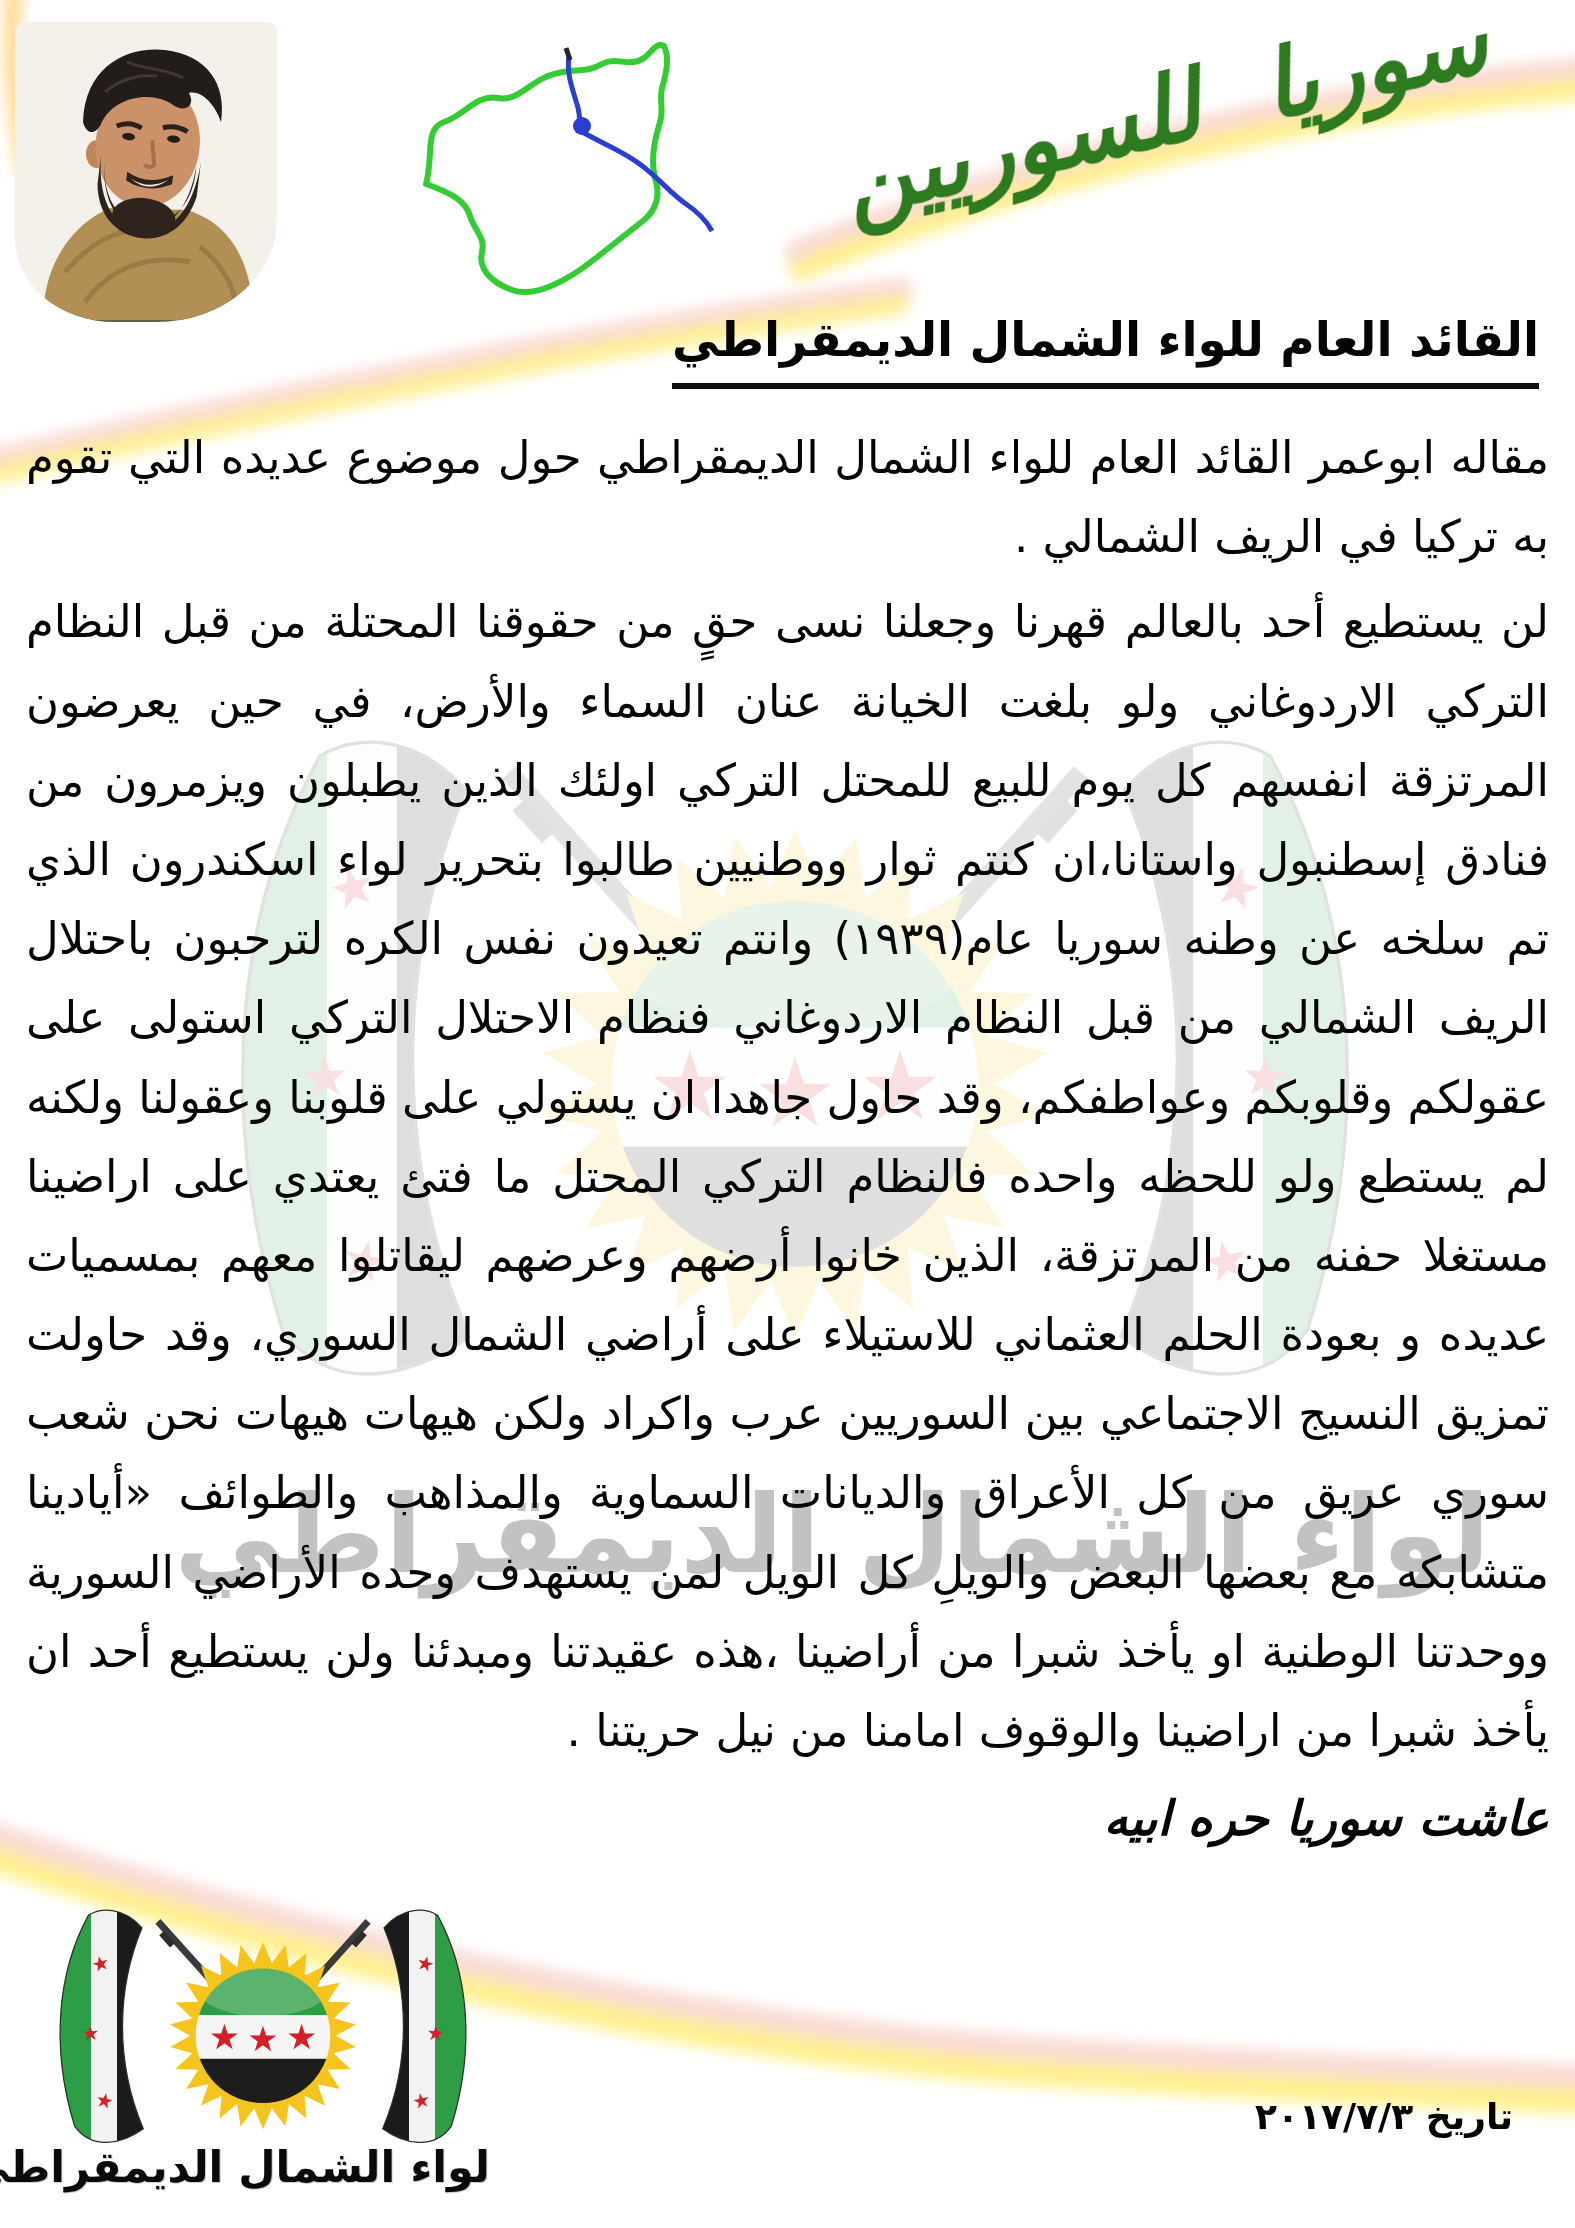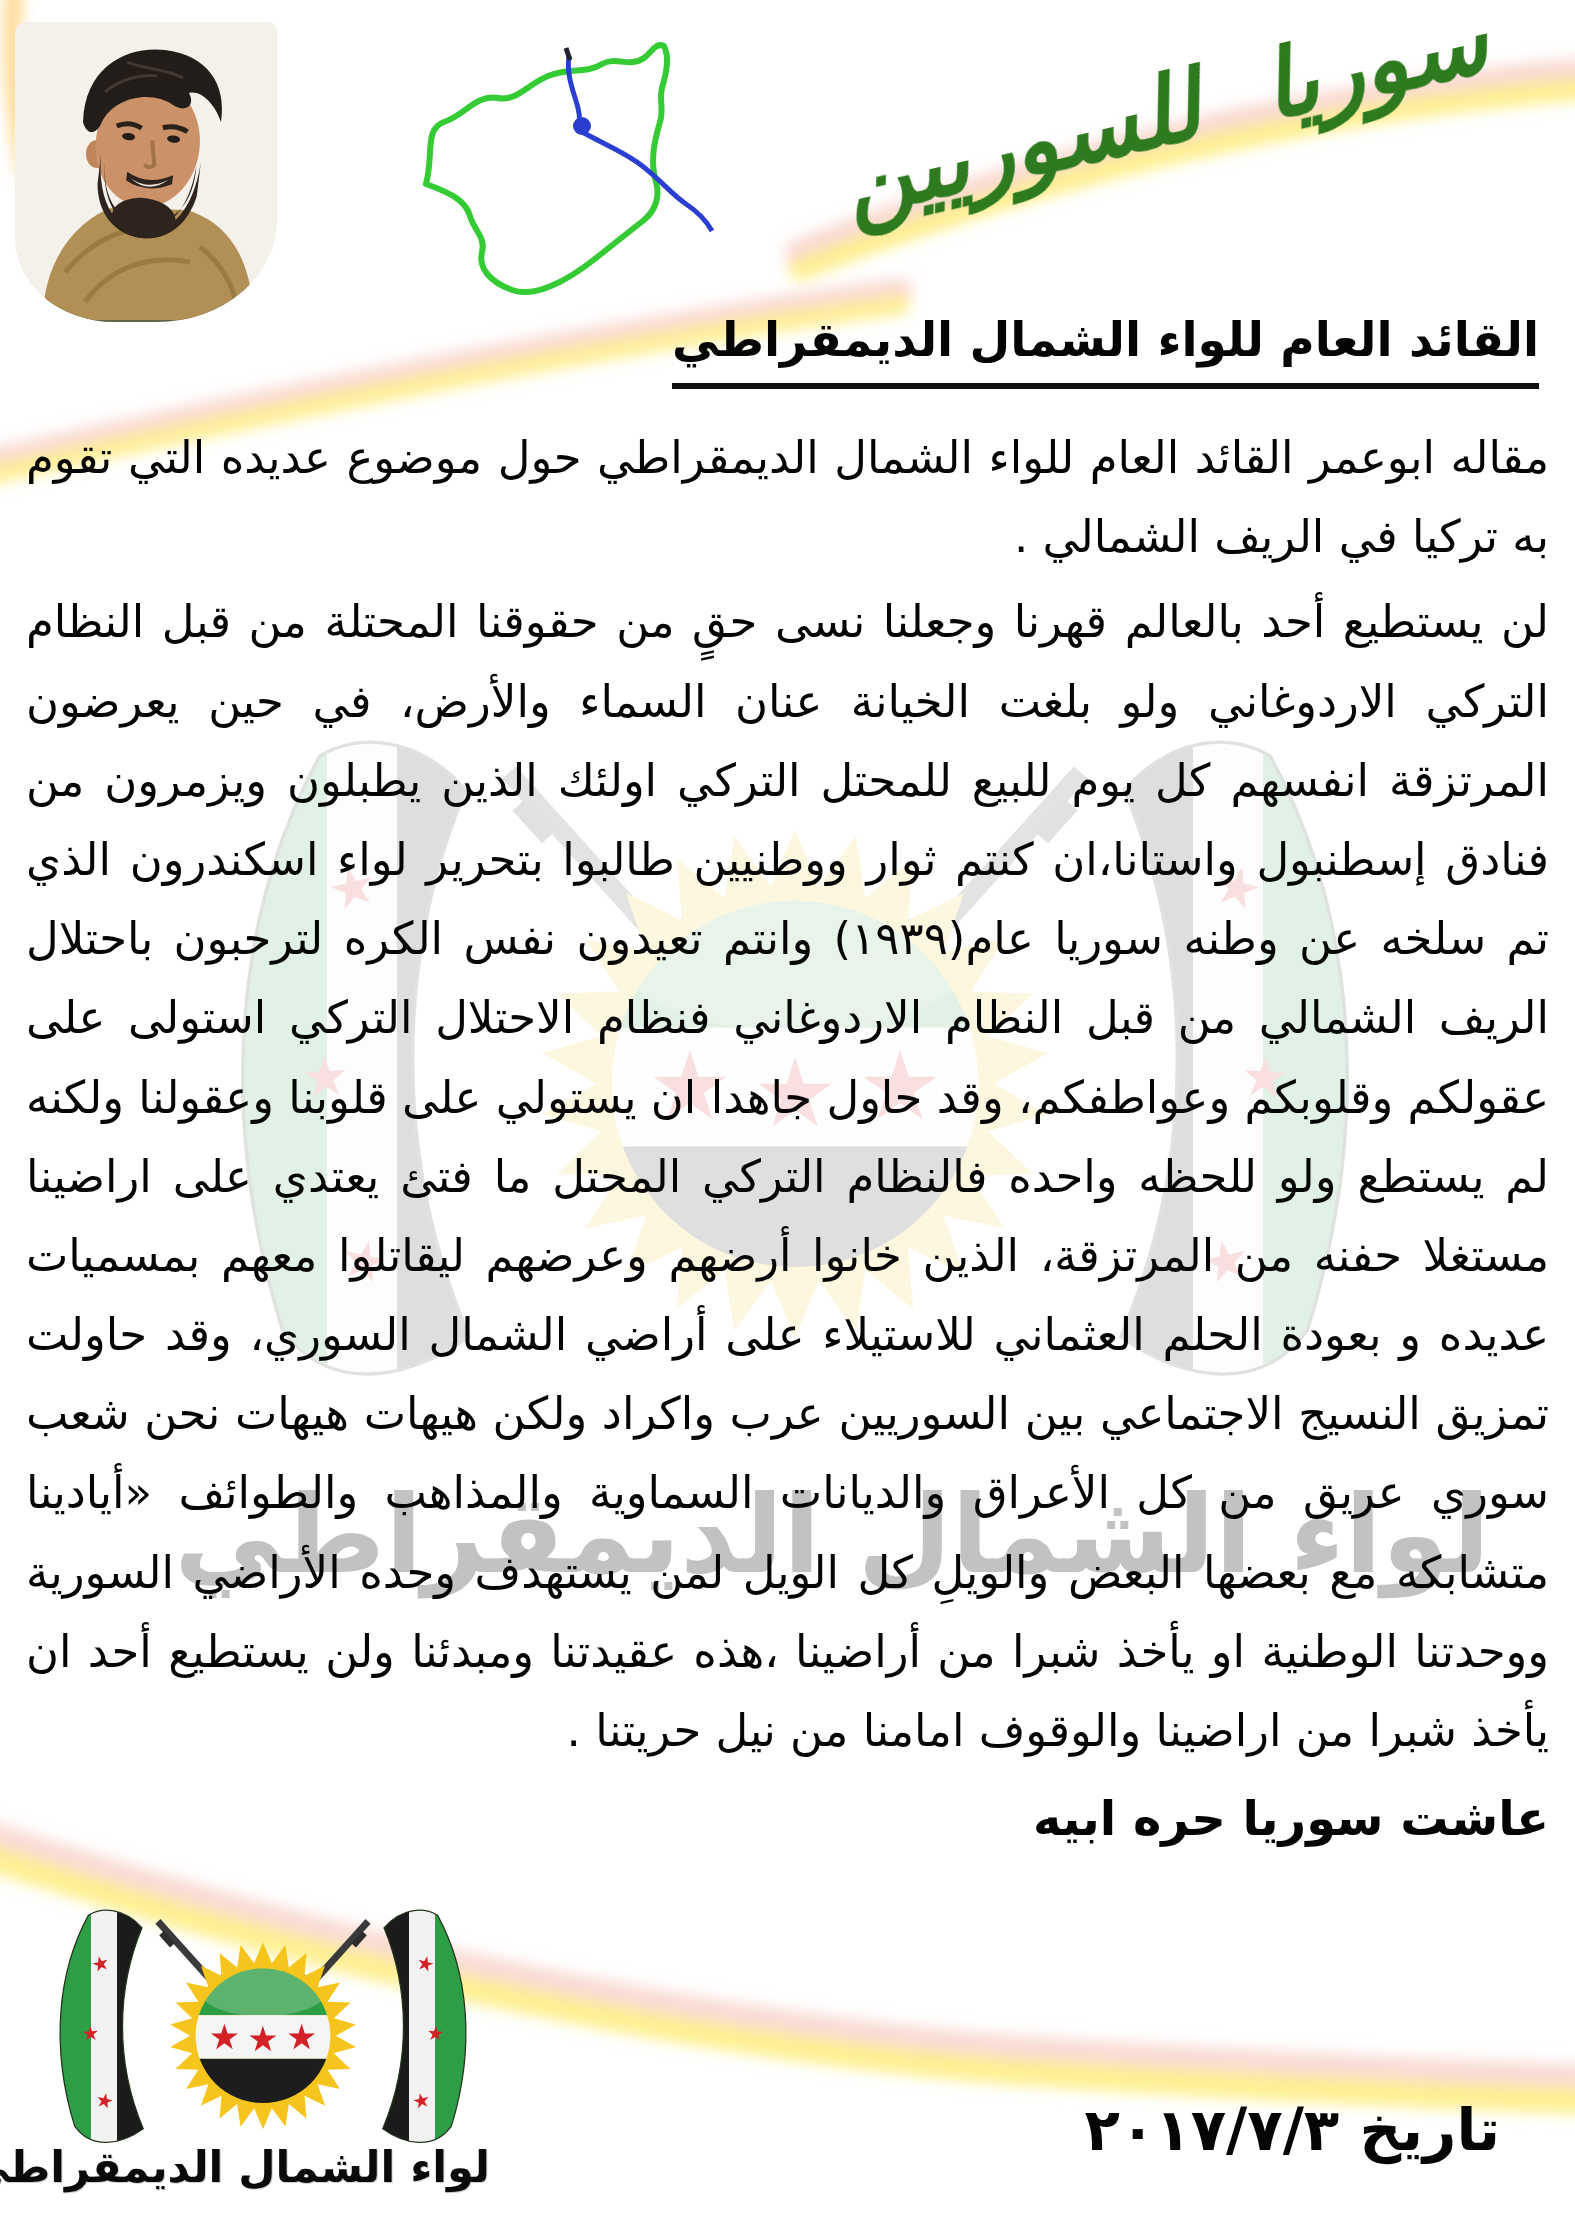--- a/index.html
+++ b/index.html
@@ -36,31 +36,31 @@
     position:absolute;right:36px;top:312px;z-index:3;
     direction:rtl;font-size:47px;font-weight:bold;
     border-bottom:6px solid #101010;padding-bottom:16px;
   }
   #article{
     position:absolute;left:26px;right:26px;top:418px;z-index:3;
     direction:rtl;text-align:justify;text-justify:inter-word;
     font-size:45px;line-height:1.76;
   }
   #article p{margin:0 0 6px 0;}
-  #article .closing{text-align:right;font-weight:bold;font-size:48px;margin-top:4px;}
+  #article .closing{text-align:right;font-weight:bold;font-size:48px;margin-top:4px;font-style:italic;}
   
   .logo-bottom{position:absolute;left:26px;top:1858px;width:474px;height:auto;z-index:3;}
   #logo-caption{
     position:absolute;left:40px;top:2142px;width:450px;z-index:4;
     direction:rtl;text-align:center;font-size:43px;font-weight:bold;color:#0a0a0a;
     text-shadow:1px 1px 0 #cfcfcf;white-space:nowrap;
   }
   #date-line{
-    position:absolute;right:75px;top:2096px;z-index:3;
-    direction:rtl;font-size:58px;font-weight:bold;white-space:nowrap;
+    position:absolute;right:62px;top:2096px;z-index:3;
+    direction:rtl;font-size:36px;font-weight:bold;white-space:nowrap;
   }
 </style>
 </head>
 <body>
 
 <svg width="0" height="0" style="position:absolute" aria-hidden="true">
   <defs>
     <linearGradient id="flagBands" x1="0" y1="0" x2="1" y2="0">
       <stop offset="0" stop-color="#2e9e46"></stop>
         <stop offset="0.37" stop-color="#2e9e46"></stop>

